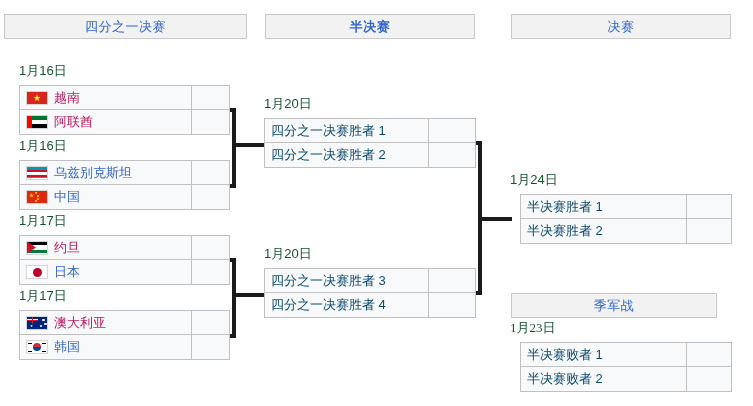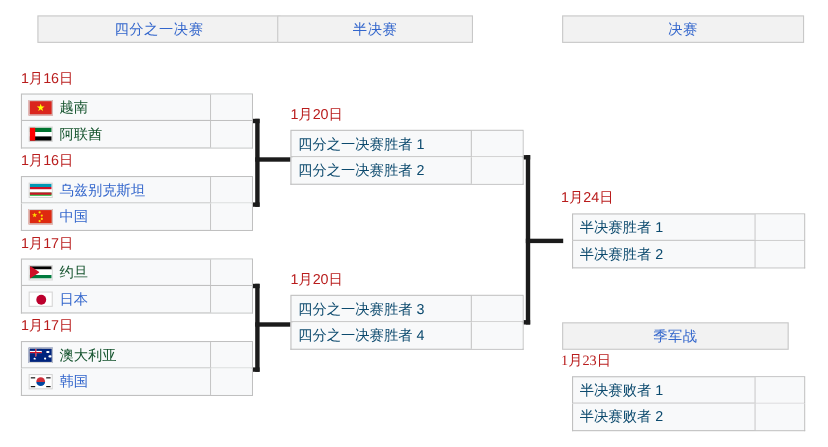--- a/index.html
+++ b/index.html
@@ -24,30 +24,30 @@
     background: #f2f2f2;
     border: 1px solid #c8c8c8;
     box-sizing: border-box;
     display: flex;
     align-items: center;
     justify-content: center;
     color: #3366cc;
     font-size: 13px;
     letter-spacing: 0.5px;
   }
-  #hdr-qf   { left: 34px;  top: 14px;  width: 221px; }
-  #hdr-sf   { left: 252px; top: 14px;  width: 178px; }
+  #hdr-qf   { left: 4px;  top: 14px;  width: 243px; }
+  #hdr-sf   { left: 265px; top: 14px;  width: 210px; font-weight: bold; }
   #hdr-f    { left: 511px; top: 14px;  width: 220px; }
   #hdr-tp   { left: 511px; top: 293px; width: 206px; }
 
   
   .date-label {
     position: absolute;
     font-size: 13px;
-    color: #b91c1c;
+    color: #14532d;
     white-space: nowrap;
     line-height: 16px;
   }
 
   
   .match {
     position: absolute;
     border-collapse: collapse;
     box-sizing: border-box;
   }
@@ -70,21 +70,21 @@
     overflow: hidden;
     white-space: nowrap;
   }
   .match .score {
     flex: 0 0 auto;
     box-sizing: border-box;
     background: #f8f9fa;
   }
   .name { font-size: 13px; line-height: 14px; }
   .name.blue { color: #3366cc; }
-  .name.red  { color: #14532d; }
+  .name.red  { color: #be185d; }
   .name.plain { color: #0c4a6e; }
 
   
   #m-qf1, #m-qf2, #m-qf3, #m-qf4 { left: 19px; width: 211px; }
   #m-qf1 .score, #m-qf2 .score, #m-qf3 .score, #m-qf4 .score { width: 37px; }
   #m-sf1, #m-sf2 { left: 264px; width: 212px; }
   #m-sf1 .score, #m-sf2 .score { width: 46px; }
   #m-f, #m-tp { left: 510px; width: 212px; margin-left: 10px; }
   #m-f .score, #m-tp .score { width: 44px; }
 

